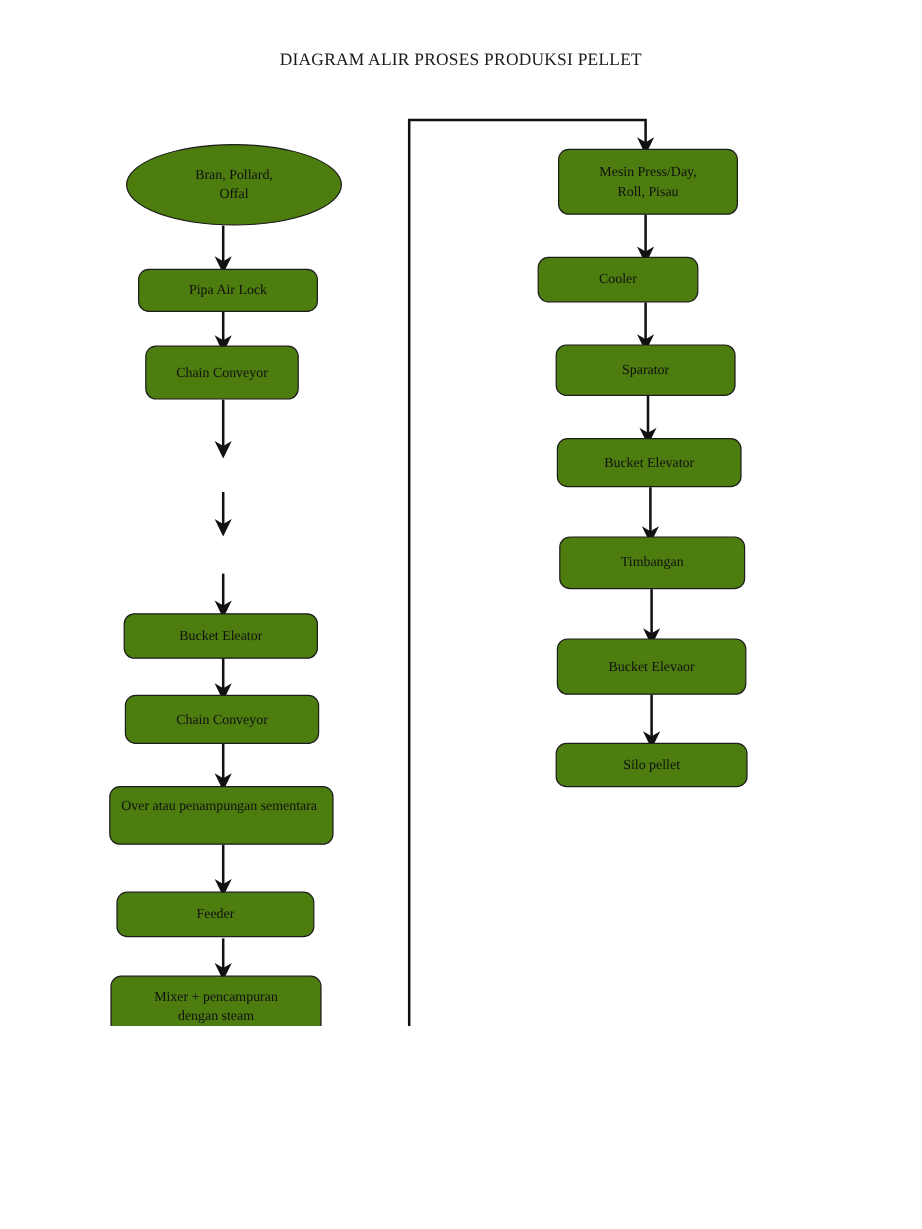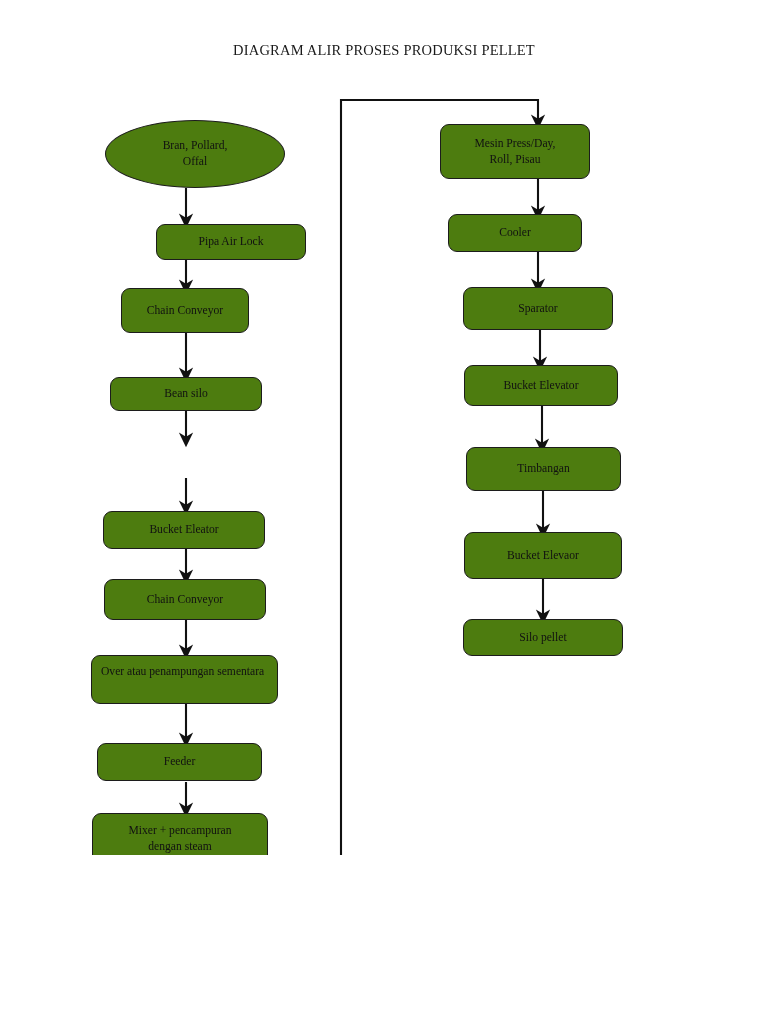--- a/index.html
+++ b/index.html
@@ -107,31 +107,28 @@
 
       <path d="M 180,864 L 180,902 L 341,902 L 341,100 L 538,100 L 538,122"></path>
     </g>
   </svg>
 
   <div class="node ellipse" style="left:105px; top:120px; width:180px; height:68px;">
     <span class="node-label">Bran, Pollard,
 Offal</span>
   </div>
 
-  <div class="node" style="left:115px; top:224px; width:150px; height:36px;margin-left:41px;">
+  <div class="node" style="left:115px; top:224px; width:150px; height:36px;">
     <span class="node-label">Pipa Air Lock</span>
   </div>
 
   <div class="node" style="left:121px; top:288px; width:128px; height:45px;">
     <span class="node-label">Chain Conveyor</span>
   </div>
 
-  <div class="node" style="left:110px; top:377px; width:152px; height:34px;">
-    <span class="node-label">Bean silo</span>
-  </div>
 
 
   <div class="node" style="left:103px; top:511px; width:162px; height:38px;">
     <span class="node-label">Bucket Eleator</span>
   </div>
 
   <div class="node" style="left:104px; top:579px; width:162px; height:41px;">
     <span class="node-label">Chain Conveyor</span>
   </div>
 
@@ -141,21 +138,21 @@
 
   <div class="node" style="left:97px; top:743px; width:165px; height:38px;">
     <span class="node-label">Feeder</span>
   </div>
 
   <div class="node" style="left:92px; top:813px; width:176px; height:51px;">
     <span class="node-label">Mixer + pencampuran
 dengan steam</span>
   </div>
 
-  <div class="node" style="left:440px; top:124px; width:150px; height:55px;">
+  <div class="node" style="left:465px; top:124px; width:150px; height:55px;">
     <span class="node-label">Mesin Press/Day,
 Roll, Pisau</span>
   </div>
 
   <div class="node" style="left:448px; top:214px; width:134px; height:38px;">
     <span class="node-label">Cooler</span>
   </div>
 
   <div class="node" style="left:463px; top:287px; width:150px; height:43px;justify-content:center;">
     <span class="node-label">Sparator</span>

